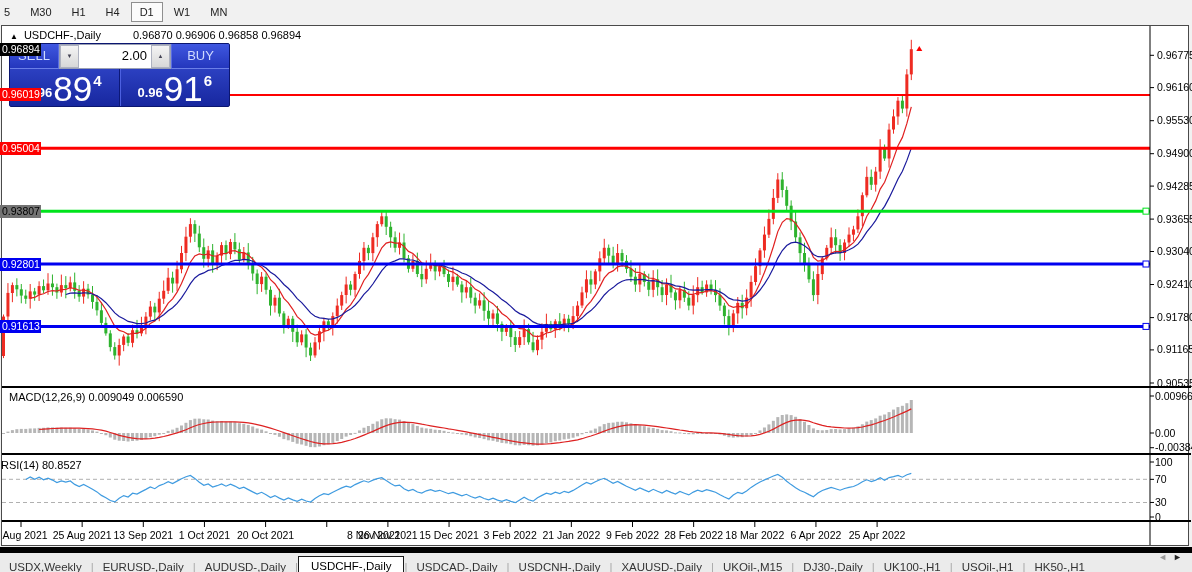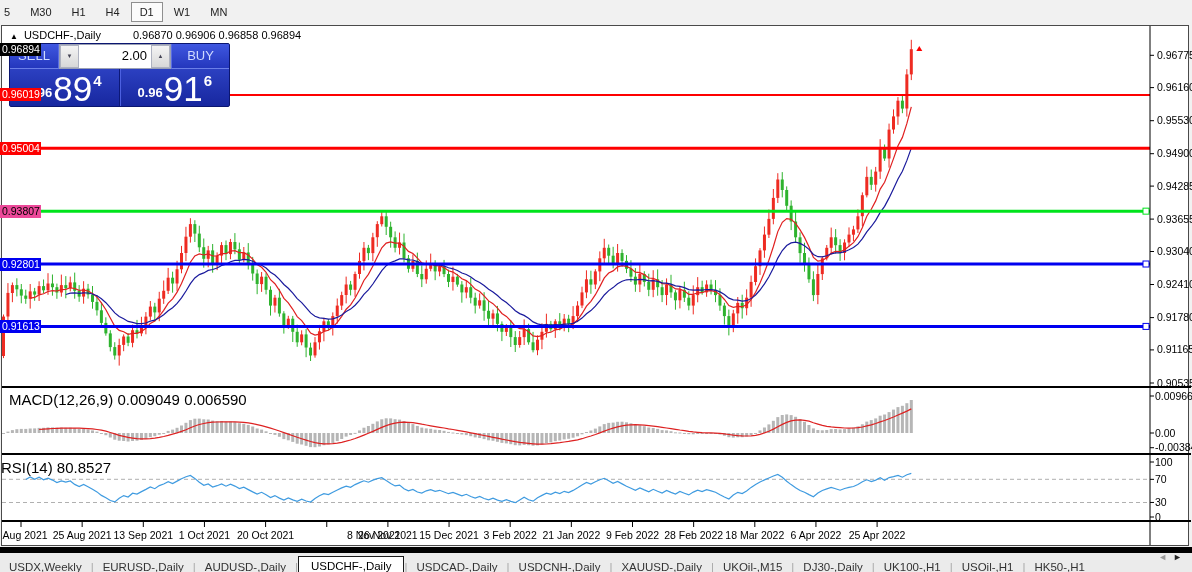--- a/index.html
+++ b/index.html
@@ -27,21 +27,21 @@
   .vol-arrow{width:17px;background:linear-gradient(#f4f4f4,#d8d8d8);border:1px solid #aeb2c0;color:#445;font-size:6px;line-height:21px;text-align:center;}
   #vol-value{flex:1;font-size:13px;color:#000;text-align:right;line-height:21px;padding-right:4px;}
   .tp-row2{position:absolute;left:0;top:25px;width:100%;height:37px;display:flex;}
   .tp-price{flex:1;color:#fff;display:flex;align-items:flex-end;justify-content:center;padding-bottom:2px;}
   #sell-price{border-right:1px solid #0c1878;}
   #buy-price{border-left:1px solid #4c60e0;}
   .tp-prefix{font-size:13px;font-weight:bold;margin:0 1px 4px 0;}
   .tp-big{font-size:35px;line-height:30px;font-weight:400;}
   .tp-sup{font-size:15px;font-weight:bold;margin:0 0 15px 1px;}
   
-  .ind-label{position:absolute;font-size:15px;color:#000;white-space:nowrap;}
+  .ind-label{position:absolute;font-size:11px;color:#000;white-space:nowrap;}
   
   .ax-label{position:absolute;font-size:10.5px;color:#000;white-space:nowrap;}
   .price-badge{position:absolute;left:1152px;width:39px;height:13px;font-size:10.5px;line-height:13px;padding-left:2px;white-space:nowrap;}
   .date-label{position:absolute;top:529px;font-size:10.5px;color:#000;white-space:nowrap;transform:translateX(-50%);}
   
   #tab-bar{position:absolute;left:0;top:547px;width:1192px;height:23px;background:#ebebeb;border-top:6px solid #000000;display:flex;align-items:flex-end;font-size:11.5px;color:#333;}
   .tab{padding:4px 9px 3px 9px;white-space:nowrap;}
   .tab.active{background:#fff;border:1px solid #1a1a1a;border-bottom:none;padding:3px 12px 4px 12px;color:#000;}
   .tab-sep{color:#a8a8a8;padding:0 0 3px 0;}
   #tab-scroll{position:absolute;right:4px;top:552px;font-size:9px;color:#222;letter-spacing:6px;}
@@ -784,21 +784,21 @@
       <div class="ax-label" style="left: 1157px; top: 179.551px;">0.94285</div>
       <div class="ax-label" style="left: 1157px; top: 212.645px;">0.93655</div>
       <div class="ax-label" style="left: 1157px; top: 244.951px;">0.93040</div>
       <div class="ax-label" style="left: 1157px; top: 278.045px;">0.92410</div>
       <div class="ax-label" style="left: 1157px; top: 311.138px;">0.91780</div>
       <div class="ax-label" style="left: 1157px; top: 343.444px;">0.91165</div>
       <div class="ax-label" style="left: 1157px; top: 376.538px;">0.90535</div>
       <div class="price-badge" style="left: 0px; top: 42.5px; background: rgb(0, 0, 0); color: rgb(255, 255, 255);">0.96894</div>
       <div class="price-badge" style="left: 0px; top: 88.4638px; background: rgb(254, 0, 0); color: rgb(255, 255, 255);">0.96019</div>
       <div class="price-badge" style="left: 0px; top: 141.782px; background: rgb(254, 0, 0); color: rgb(255, 255, 255);">0.95004</div>
-      <div class="price-badge" style="left: 0px; top: 204.66px; background: #ec4899; color: rgb(0, 0, 0);">0.93807</div>
+      <div class="price-badge" style="left: 0px; top: 204.66px; background: #737373; color: rgb(0, 0, 0);">0.93807</div>
       <div class="price-badge" style="left: 0px; top: 257.505px; background: rgb(0, 0, 240); color: rgb(255, 255, 255);">0.92801</div>
       <div class="price-badge" style="left: 0px; top: 319.911px; background: rgb(0, 0, 240); color: rgb(255, 255, 255);">0.91613</div>
     </div>
   <div id="indicator-axes">
       <div class="ax-label" style="left: 1155px; top: 389.5px;">0.009663</div>
       <div class="ax-label" style="left: 1155px; top: 426.5px;">0.00</div>
       <div class="ax-label" style="left: 1155px; top: 441.207px;">-0.00384</div>
       <div class="ax-label" style="left: 1155px; top: 455.5px;">100</div>
       <div class="ax-label" style="left: 1155px; top: 472.84px;">70</div>
       <div class="ax-label" style="left: 1155px; top: 495.96px;">30</div>

